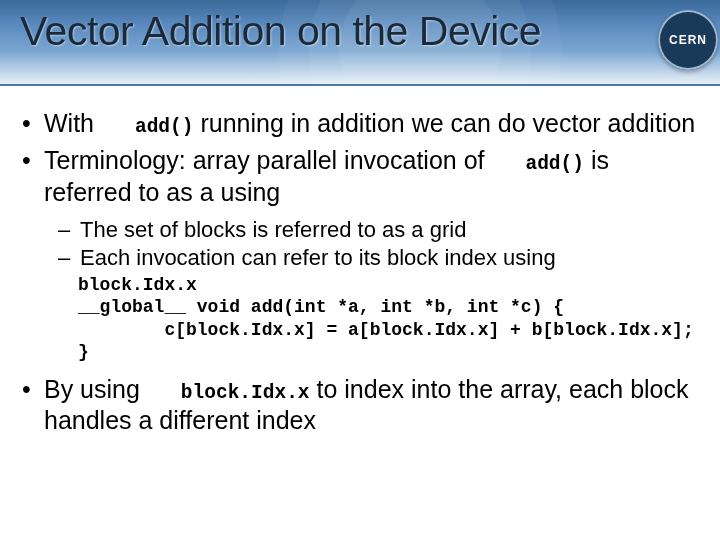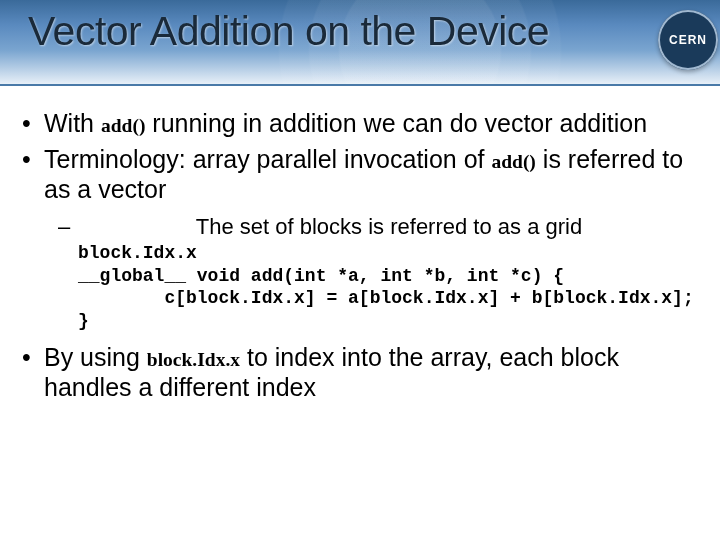--- a/index.html
+++ b/index.html
@@ -22,21 +22,21 @@
     position: absolute;
     inset: 0;
     background:
       radial-gradient(circle at 420px 50px, rgba(255,255,255,0.06) 80px, transparent 82px),
       radial-gradient(circle at 420px 50px, rgba(255,255,255,0.05) 110px, transparent 112px),
       radial-gradient(circle at 420px 50px, rgba(255,255,255,0.04) 140px, transparent 142px);
     pointer-events: none;
   }
   .title {
     position: absolute;
-    left: 28px;
+    left: 20px;
     top: 8px;
     font-size: 41px;
     font-weight: 400;
     color: #1a2a3a;
     text-shadow: 1px 1px 2px rgba(255,255,255,0.5);
     letter-spacing: -0.5px;
   }
   .logo {
     position: absolute;
     right: 2px;
@@ -77,37 +77,37 @@
     position: absolute;
     left: 0;
     top: 0;
     font-size: 25px;
   }
   .sub-list {
     list-style: none;
     font-size: 22px;
     margin-top: 10px;
     margin-left: 14px;
-    text-align: center;
   }
   .sub-list > li {
     position: relative;
     padding-left: 22px;
     margin-bottom: 2px;
   }
   .sub-list > li::before {
     content: "–";
     position: absolute;
     left: 0;
     top: 0;
   }
   .code-inline {
-    font-family: Liberation Serif, serif;
+    font-family: Liberation Mono, monospace;
     font-size: 0.78em;
     font-weight: bold;
+    margin-left: 34px;
   }
   .code-block {
     font-family: "Courier New", monospace;
     font-size: 18px;
     font-weight: bold;
     white-space: pre;
     margin: 2px 0 10px 34px;
     line-height: 1.25;
   }
   .em-block { color: #000; }
@@ -124,25 +124,28 @@
 </div>
 
 <div class="content">
   <ul class="bullet-list">
 
     <li>
       <span>With </span><span class="code-inline">add()</span><span> running in addition we can do vector addition</span>
     </li>
 
     <li>
-      <span>Terminology: array parallel invocation of </span><span class="code-inline">add()</span><span> is referred to as a </span><span class="em-block">vector</span>
+      <span>Terminology: array parallel invocation of </span><span class="code-inline">add()</span><span> is referred to as a </span><span class="em-block">using</span>
 
       <ul class="sub-list">
         <li>
           <span>The set of blocks is referred to as a </span><span class="em-grid">grid</span>
+        </li>
+        <li>
+          <span>Each invocation can refer to its block index using</span>
         </li>
       </ul>
 
       <div class="code-block"><span>block.Idx.x</span>
 <span>__global__ void add(int *a, int *b, int *c) {</span>
 <span>        c[block.Idx.x] = a[block.Idx.x] + b[block.Idx.x];</span>
 <span>}</span></div>
     </li>
 
     <li>

